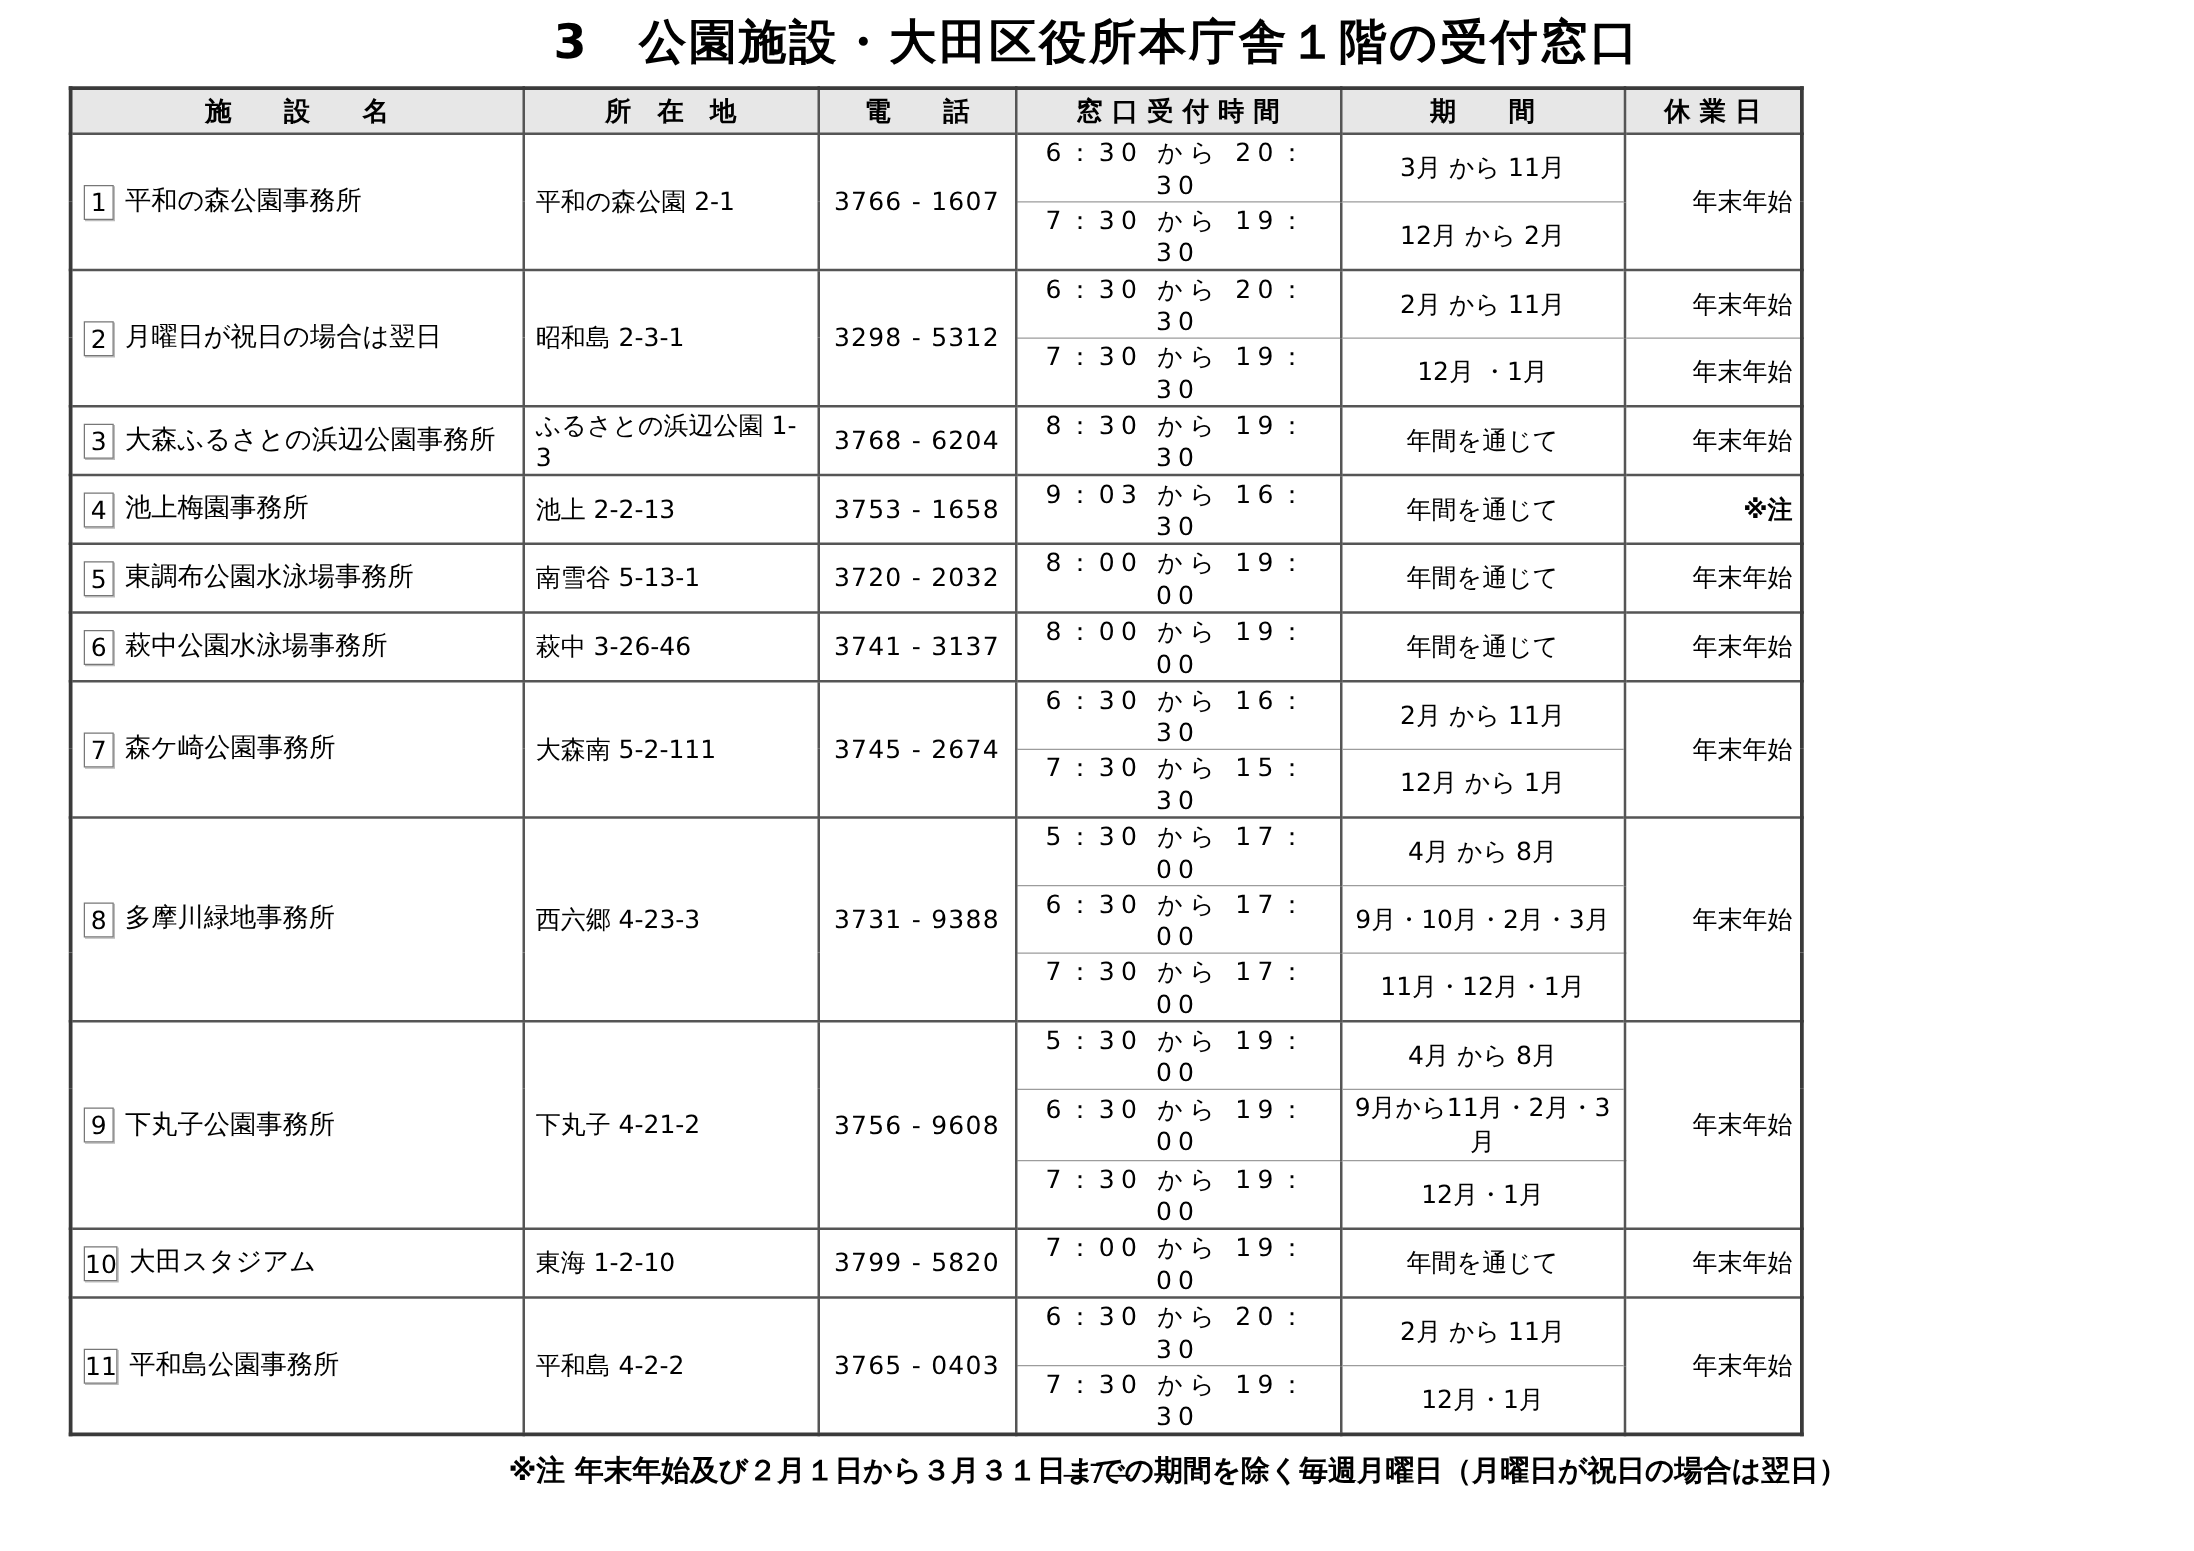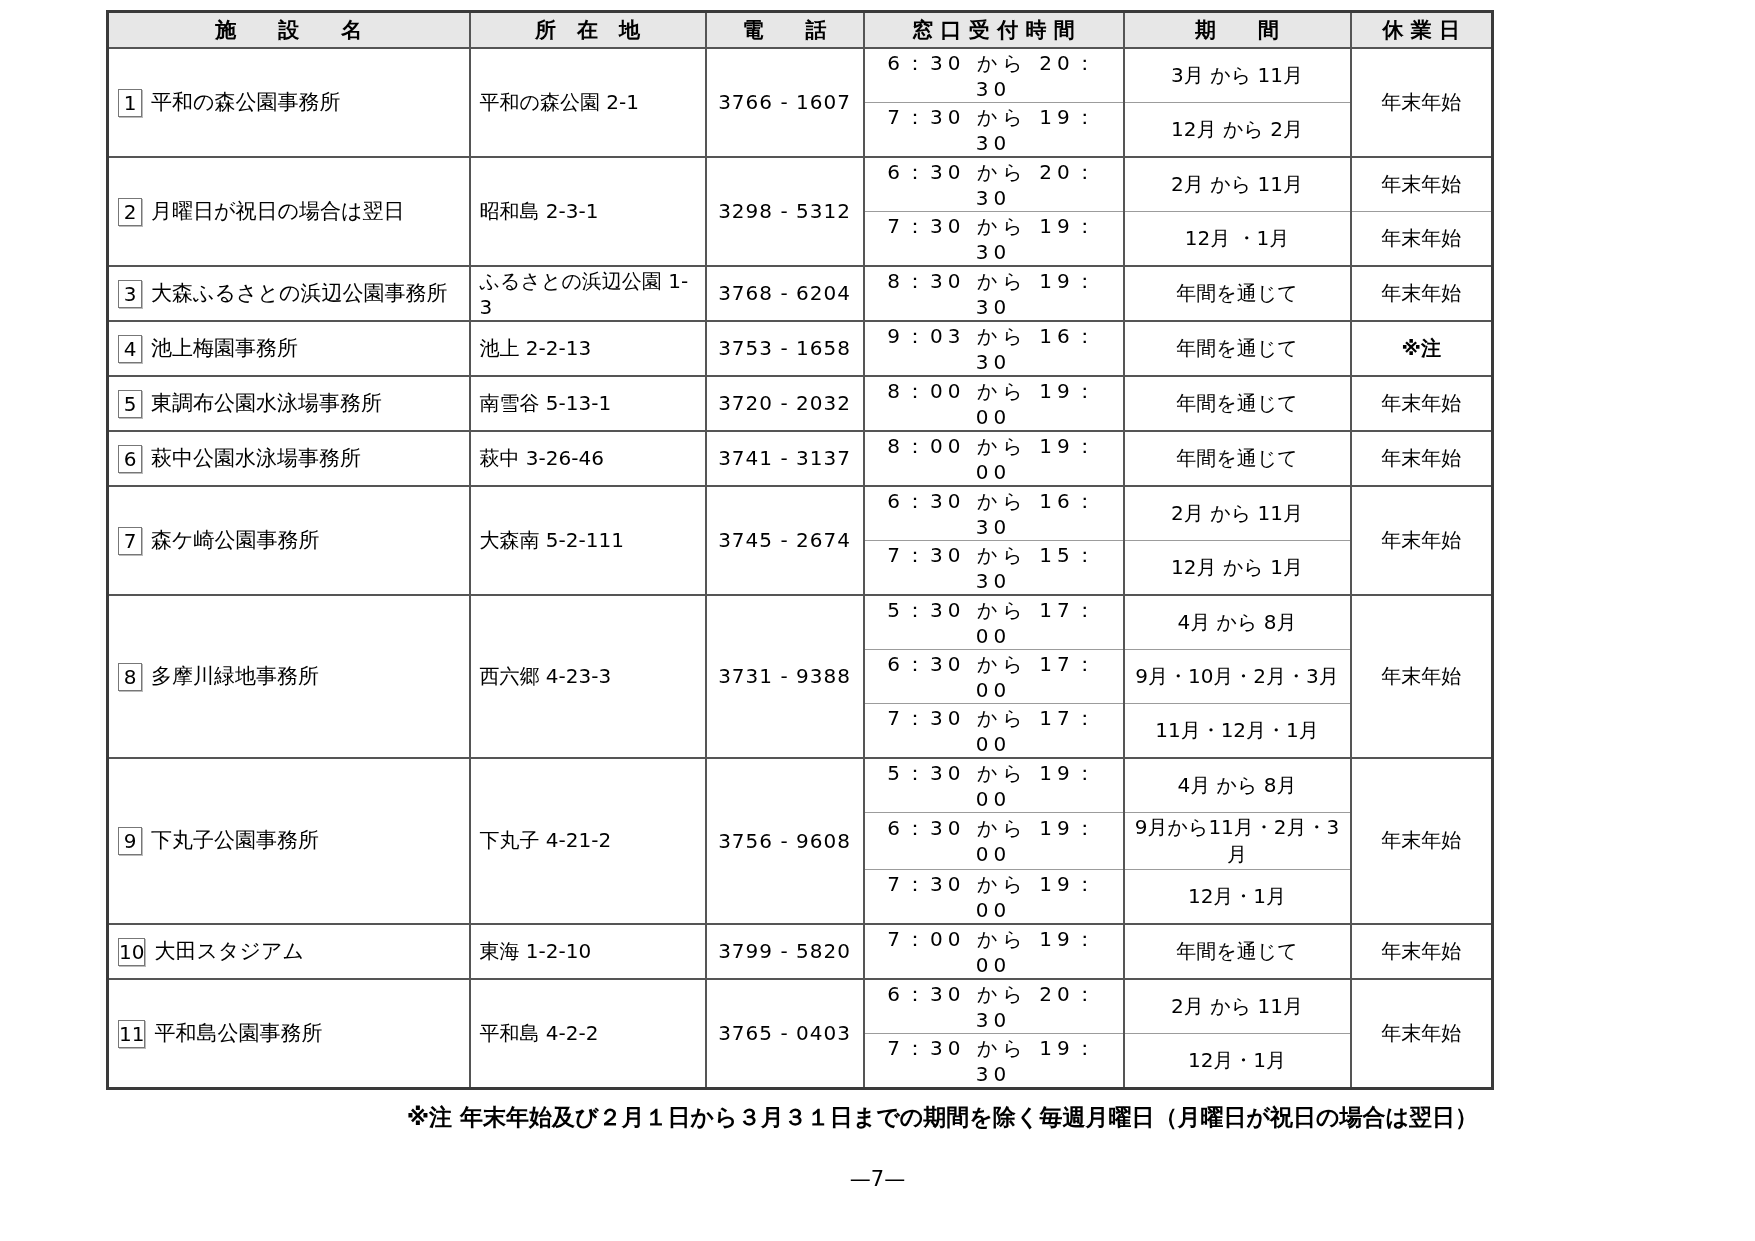--- a/index.html
+++ b/index.html
@@ -15,42 +15,42 @@
     text-align: center;
     font-size: 38px;
     font-weight: bold;
     letter-spacing: 2px;
     padding-top: 8px;
   }
 
   table.doc-table {
     border-collapse: collapse;
     table-layout: fixed;
-    margin-left: 106px;
+    margin-left: 55px;
     width: 1385px;
     border: 3px solid #3a3a3a;
   }
   .doc-table th, .doc-table td {
     border: 2px solid #555;
     padding: 1px 6px;
     font-size: 21px;
     vertical-align: middle;
   }
   .doc-table th {
     background: #e7e7e7;
     font-weight: bold;
     height: 36px;
     text-align: center;
   }
   td.c-name { text-align: left; padding-left: 9px; border-radius: 21px; }
   td.c-addr { text-align: left; padding-left: 9px; font-size: 20px; }
   td.c-phone { text-align: center; font-size: 20px; letter-spacing: 1px; }
   td.c-time { text-align: center; letter-spacing: 5px; font-size: 20px; height: 31px; }
   td.c-period { text-align: center; font-size: 20px; height: 31px; }
-  td.c-closed { text-align: center; font-size: 20px; }
+  td.c-closed { text-align: right; font-size: 20px; }
   td.bold { font-weight: bold; }
 
   
   .tb { border-bottom-width: 1px !important; border-bottom-color: #9c9c9c !important; }
   .tt { border-top-width: 1px !important; border-top-color: #9c9c9c !important; }
 
   .numbox {
     display: inline-block;
     min-width: 24px;
     height: 28px;
@@ -83,20 +83,21 @@
     bottom: 50px; left: 0; right: 0;
     text-align: center;
     font-size: 21px;
   }
 </style>
 </head>
 <body>
 
 <div class="page">
 
+  <div class="doc-title">3　公園施設・大田区役所本庁舎１階の受付窓口</div>
 
   <table class="doc-table" style="margin-top:10px;">
     <colgroup>
       <col style="width:362px">
         <col style="width:236px">
         <col style="width:158px">
       <col style="width:260px">
         <col style="width:227px">
         <col style="width:142px">
     </colgroup>

